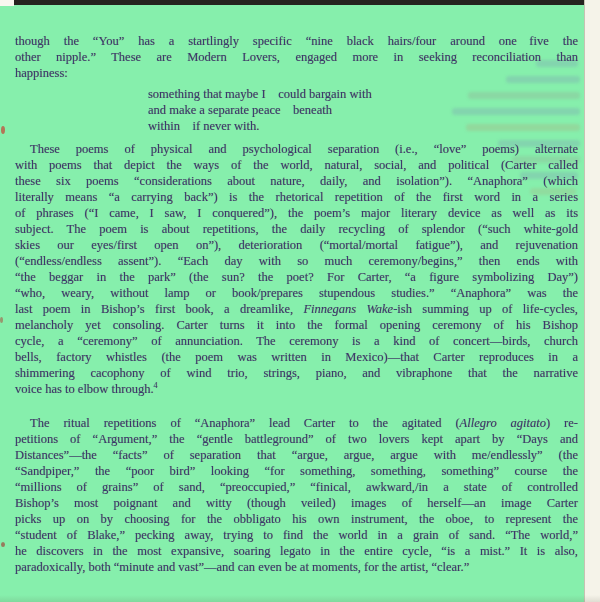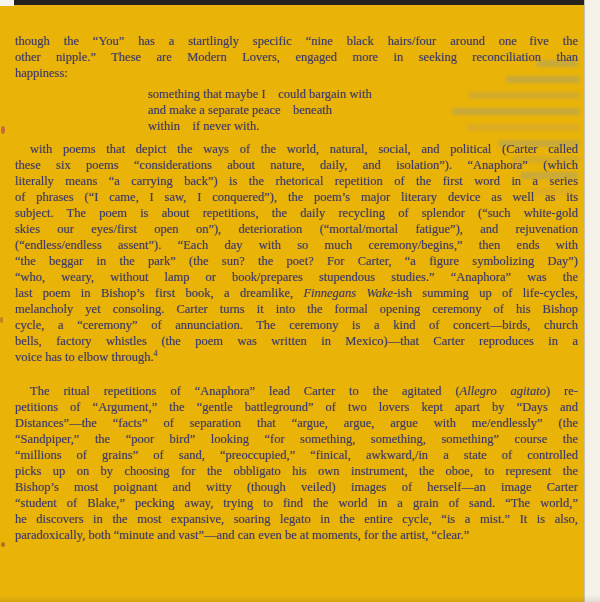--- a/index.html
+++ b/index.html
@@ -1,17 +1,17 @@
 <!DOCTYPE html>
 <html><head>
 <meta charset="utf-8">
 <style>
   html,body{margin:0;padding:0;}
   body{width:600px;height:602px;overflow:hidden;font-family:"Liberation Serif", serif;}
-  .page{position:relative;width:600px;height:602px;background:#eab308;overflow:hidden;}
+  .page{position:relative;width:600px;height:602px;background:#86efac;overflow:hidden;}
 
   .top-bar{position:absolute;left:14px;top:0;width:570px;height:5px;background:#26231f;}
   .top-left-light{position:absolute;left:0;top:0;width:14px;height:6px;background:#f8f7ef;}
   .right-edge{position:absolute;left:584px;top:0;width:16px;height:602px;background:#f5f3e9;border-left:1px solid #c6c2b2;}
   .bottom-edge{position:absolute;left:0;bottom:0;width:600px;height:7px;background:linear-gradient(to bottom, rgba(90,85,68,0), rgba(90,85,68,0.14));}
 
   .text-col{
     position:absolute;left:15px;top:33px;width:563px;
     font-size:12.5px;line-height:16px;color:#3b3a6d;
     text-shadow:0.5px 0.2px 0.6px rgba(155,55,35,0.28), -0.5px -0.2px 0.6px rgba(30,110,125,0.22);
@@ -69,43 +69,45 @@
         <div class="line">though the “You” has a startlingly specific “nine black hairs/four around one  five the</div>
         <div class="line">other nipple.” These are Modern Lovers, engaged more in seeking reconciliation than</div>
         <div class="line last">happiness:</div>
       </div>
       <div class="para verse">
         <div class="line">something that maybe I  could bargain with</div>
         <div class="line">and make a separate peace  beneath</div>
         <div class="line last">within  if never with.</div>
       </div>
       <div class="para body indent">
+        <div class="line">These poems of physical and psychological separation (i.e., “love” poems) alternate</div>
         <div class="line">with poems that depict the ways of the world, natural, social, and political (Carter called</div>
         <div class="line">these six poems “considerations about nature, daily, and isolation”). “Anaphora” (which</div>
         <div class="line">literally means “a carrying back”) is the rhetorical repetition of the first word in a series</div>
         <div class="line">of phrases (“I came, I saw, I conquered”), the poem’s major literary device as well as its</div>
         <div class="line">subject. The poem is about repetitions, the daily recycling of splendor (“such white-gold</div>
         <div class="line">skies our eyes/first open on”), deterioration (“mortal/mortal fatigue”), and rejuvenation</div>
         <div class="line">(“endless/endless assent”). “Each day with so much ceremony/begins,” then ends with</div>
         <div class="line">“the beggar in the park” (the sun? the poet? For Carter, “a figure symbolizing Day”)</div>
         <div class="line">“who, weary, without lamp or book/prepares stupendous studies.” “Anaphora” was the</div>
         <div class="line">last poem in Bishop’s first book, a dreamlike, <i>Finnegans Wake</i>-ish summing up of life-cycles,</div>
         <div class="line">melancholy yet consoling. Carter turns it into the formal opening ceremony of his Bishop</div>
         <div class="line">cycle, a “ceremony” of annunciation. The ceremony is a kind of concert—birds, church</div>
         <div class="line">bells, factory whistles (the poem was written in Mexico)—that Carter reproduces in a</div>
+        <div class="line">shimmering cacophony of wind trio, strings, piano, and vibraphone that the narrative</div>
         <div class="line last">voice has to elbow through.<sup>4</sup></div>
       </div>
       <div class="para body indent">
         <div class="line">The ritual repetitions of “Anaphora” lead Carter to the agitated (<i>Allegro agitato</i>) re-</div>
         <div class="line">petitions of “Argument,” the “gentle battleground” of two lovers kept apart by “Days and</div>
         <div class="line">Distances”—the “facts” of separation that “argue, argue, argue with me/endlessly” (the</div>
         <div class="line">“Sandpiper,” the “poor bird” looking “for something, something, something” course the</div>
         <div class="line">“millions of grains” of sand, “preoccupied,” “finical, awkward,/in a state of controlled</div>
+        <div class="line">Bishop’s most poignant and witty (though veiled) images of herself—an image Carter</div>
         <div class="line">picks up on by choosing for the obbligato his own instrument, the oboe, to represent the</div>
-        <div class="line">Bishop’s most poignant and witty (though veiled) images of herself—an image Carter</div>
         <div class="line">“student of Blake,” pecking away, trying to find the world in a grain of sand. “The world,”</div>
         <div class="line">he discovers in the most expansive, soaring legato in the entire cycle, “is a mist.” It is also,</div>
         <div class="line last">paradoxically, both “minute and vast”—and can even be at moments, for the artist, “clear.”</div>
       </div>
     </div>
 
   <div class="speck s1"></div>
   <div class="speck s2"></div>
   <div class="speck s3"></div>
   <div class="bottom-edge"></div>

